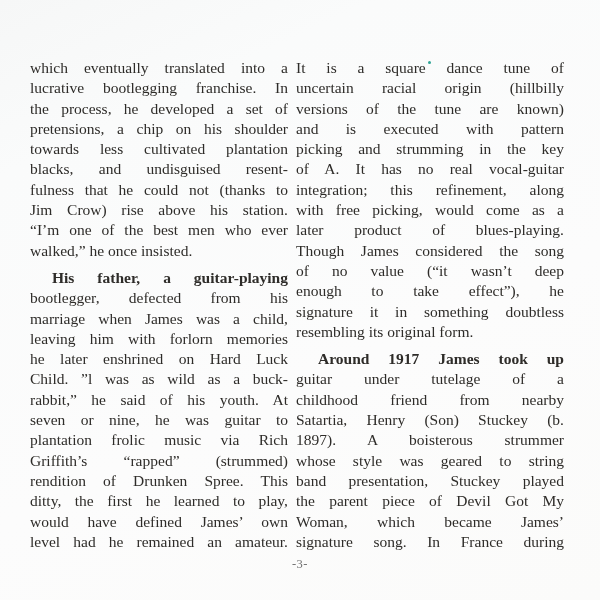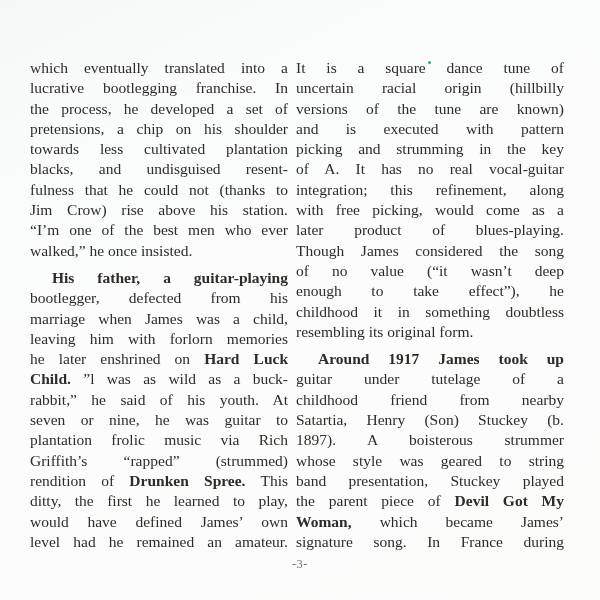--- a/index.html
+++ b/index.html
@@ -27,21 +27,21 @@
   .para + .para { margin-top: 7px; }
   .line {
     font-size: 15.5px;
     line-height: 20.3px;
     text-align: justify;
     text-align-last: justify;
     white-space: normal;
   }
   .line.last { text-align-last: left; }
   .line.indent { text-indent: 22px; font-weight: bold; }
-  .bold { font-weight: bold; }
+  .bold { font-weight: normal; }
   .pagenum {
     position: absolute;
     left: 0;
     bottom: 28px;
     width: 100%;
     text-align: center;
     font-size: 12.5px;
     letter-spacing: 0.5px;
     color: #6e6e6e;
   }
@@ -96,21 +96,21 @@
         <div class="line"><span>versions of the tune are known)</span></div>
         <div class="line"><span>and is executed with pattern</span></div>
         <div class="line"><span>picking and strumming in the key</span></div>
         <div class="line"><span>of A. It has no real vocal-guitar</span></div>
         <div class="line"><span>integration; this refinement, along</span></div>
         <div class="line"><span>with free picking, would come as a</span></div>
         <div class="line"><span>later product of blues-playing.</span></div>
         <div class="line"><span>Though James considered the song</span></div>
         <div class="line"><span>of no value (“it wasn’t deep</span></div>
         <div class="line"><span>enough to take effect”), he</span></div>
-        <div class="line"><span>childhood it in something doubtless</span></div>
+        <div class="line"><span>signature it in something doubtless</span></div>
         <div class="line last"><span>resembling its original form.</span></div>
       </div>
       <div class="para">
         <div class="line indent"><span>Around 1917 James took up</span></div>
         <div class="line"><span>guitar under tutelage of a</span></div>
         <div class="line"><span>childhood friend from nearby</span></div>
         <div class="line"><span>Satartia, Henry (Son) Stuckey (b.</span></div>
         <div class="line"><span>1897). A boisterous strummer</span></div>
         <div class="line"><span>whose style was geared to string</span></div>
         <div class="line"><span>band presentation, Stuckey played</span></div>

